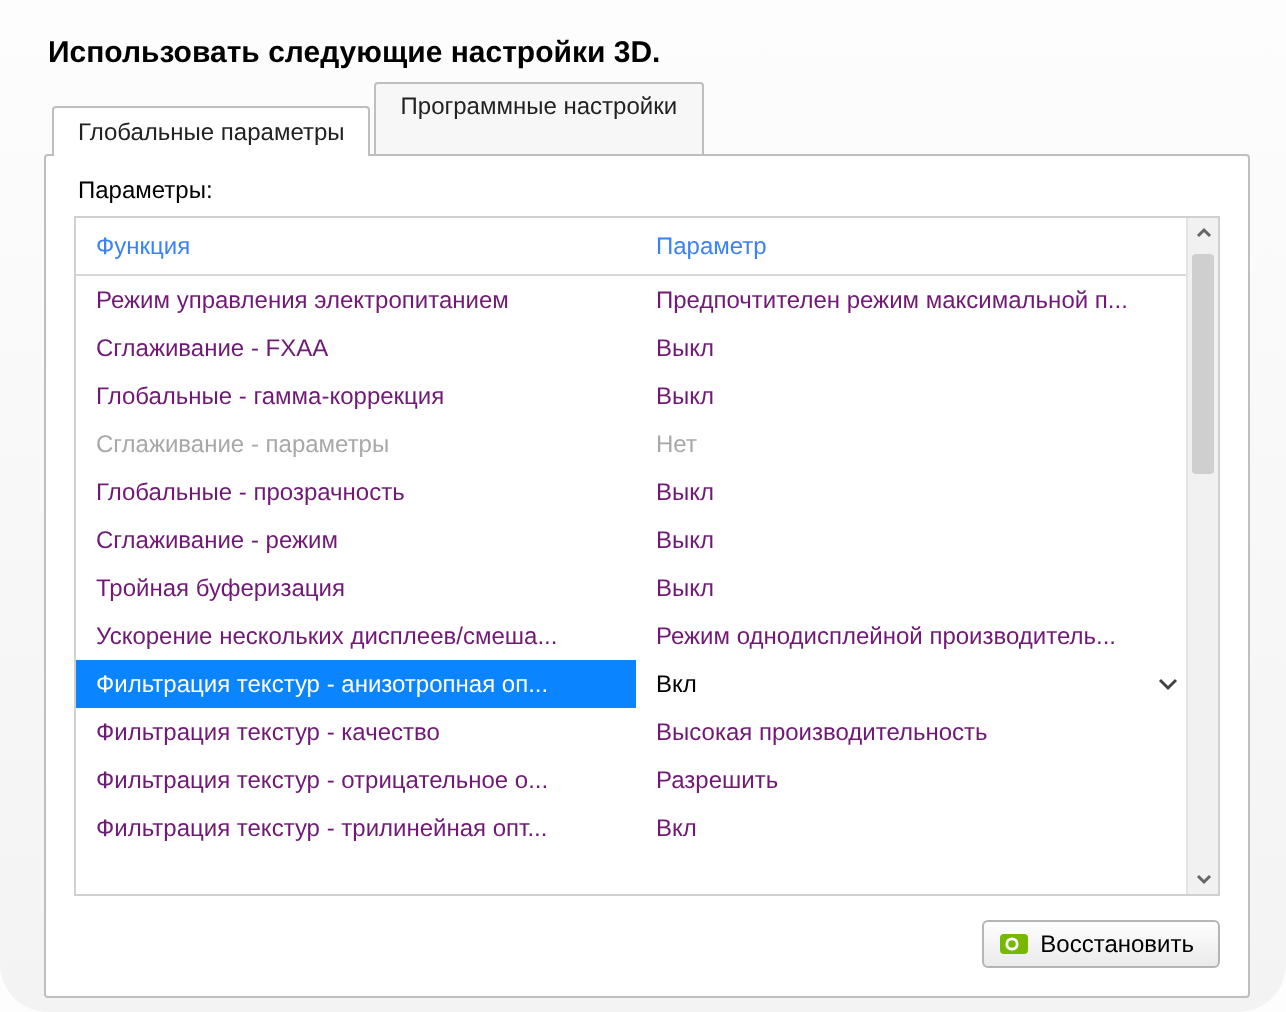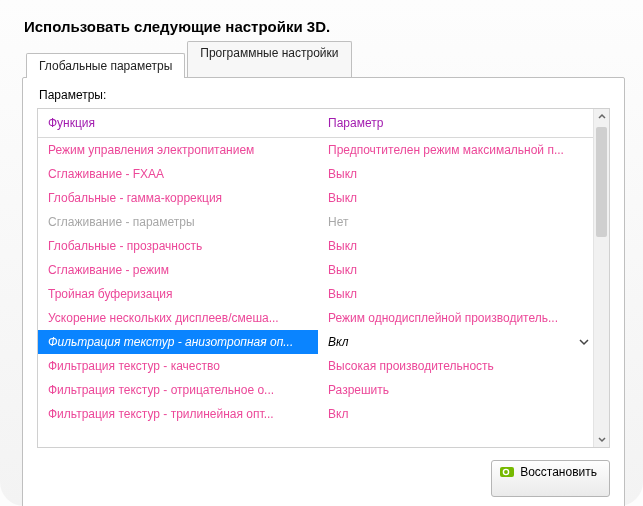--- a/index.html
+++ b/index.html
@@ -75,36 +75,35 @@
     border-collapse: collapse;
     table-layout: fixed;
   }
   .grid th {
     text-align: left;
     font-weight: normal;
     font-size: 12px;
     padding: 7px 10px;
     border-bottom: 1px solid #d8d8d8;
     background: #fff;
-    color: #a21caf;
+    color: #3b82f6;
   }
   .grid td {
     padding: 5px 10px 5px 10px;
     font-size: 12px;
     white-space: nowrap;
     overflow: hidden;
     text-overflow: ellipsis;
-    color: #ec4899;
+    color: #701a75;
     height: 24px;
   }
   .grid tr.disabled td { color: #a8a8a8; }
   .grid tr.selected td {
     background: #0a84ff;
     color: #fff;
-    font-style: italic;
   }
   .grid tr.selected td.val {
     background: #fff;
     color: #000;
   }
   .grid td.val { position: relative; }
   .grid tr.selected td.val .chev {
     position: absolute;
     right: 20px;
     top: 50%;
@@ -136,21 +135,21 @@
   }
   .footer {
     display: flex;
     justify-content: flex-end;
     margin-top: 12px;
   }
   .btn {
     border: 1px solid #b5b5b5;
     background: linear-gradient(#fefefe,#eaeaea);
     border-radius: 3px;
-    padding: 4px 12px 17px 8px;
+    padding: 4px 12px 4px 8px;
     font-size: 12px;
     display: inline-flex;
     align-items: center;
     gap: 6px;
     cursor: default;
     color: #000;
   }
   .nv-icon {
     width: 14px; height: 14px;
     display: inline-flex;

